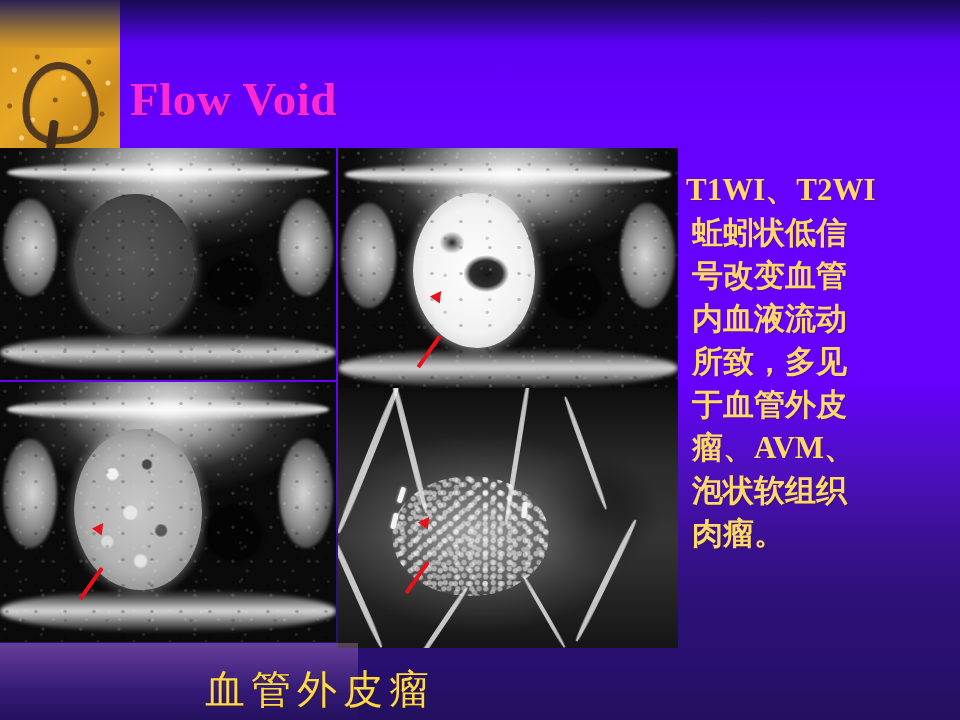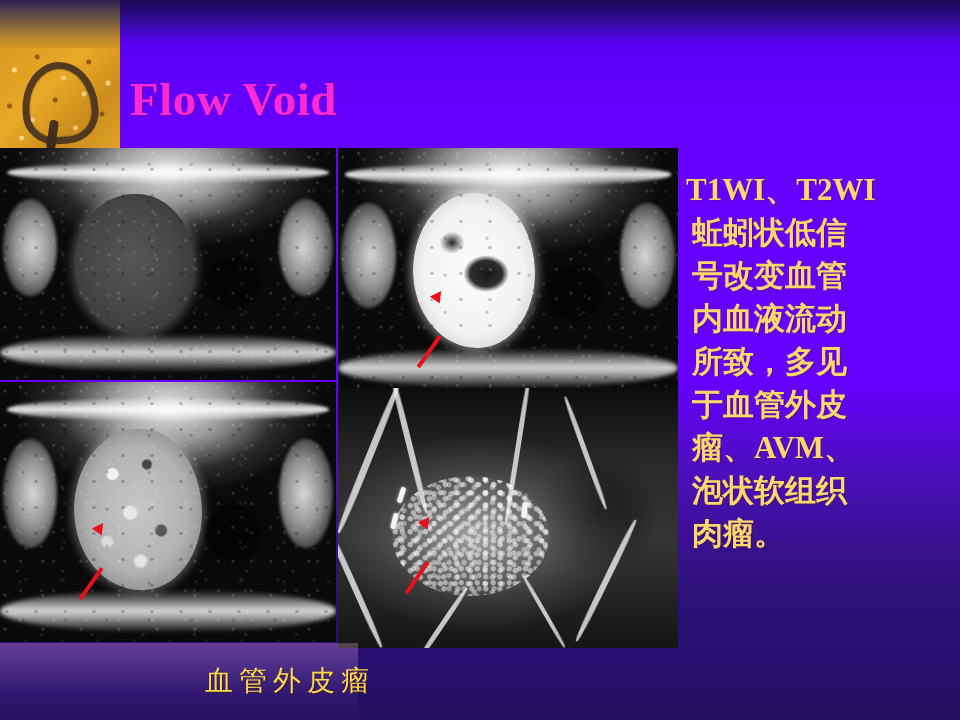--- a/index.html
+++ b/index.html
@@ -214,21 +214,21 @@
   
   .mauve-block{
     position:absolute;left:0;top:643px;width:358px;height:77px;
     background:linear-gradient(to bottom,rgba(170,120,160,.42),rgba(90,60,120,.18) 62%,rgba(40,20,80,0));
     mix-blend-mode:screen;
   }
 
   
   .caption{
     position:absolute;left:205px;top:662px;
-    font-size:28px;font-weight:normal;color:#ffd84a;
+    font-size:40px;font-weight:normal;color:#ffd84a;
     letter-spacing:6px;
     text-shadow:1px 1px 1px rgba(50,30,0,.5);
   }
 </style>
 </head>
 <body>
 
 <div id="slide">
 
   <div class="worm-img">

